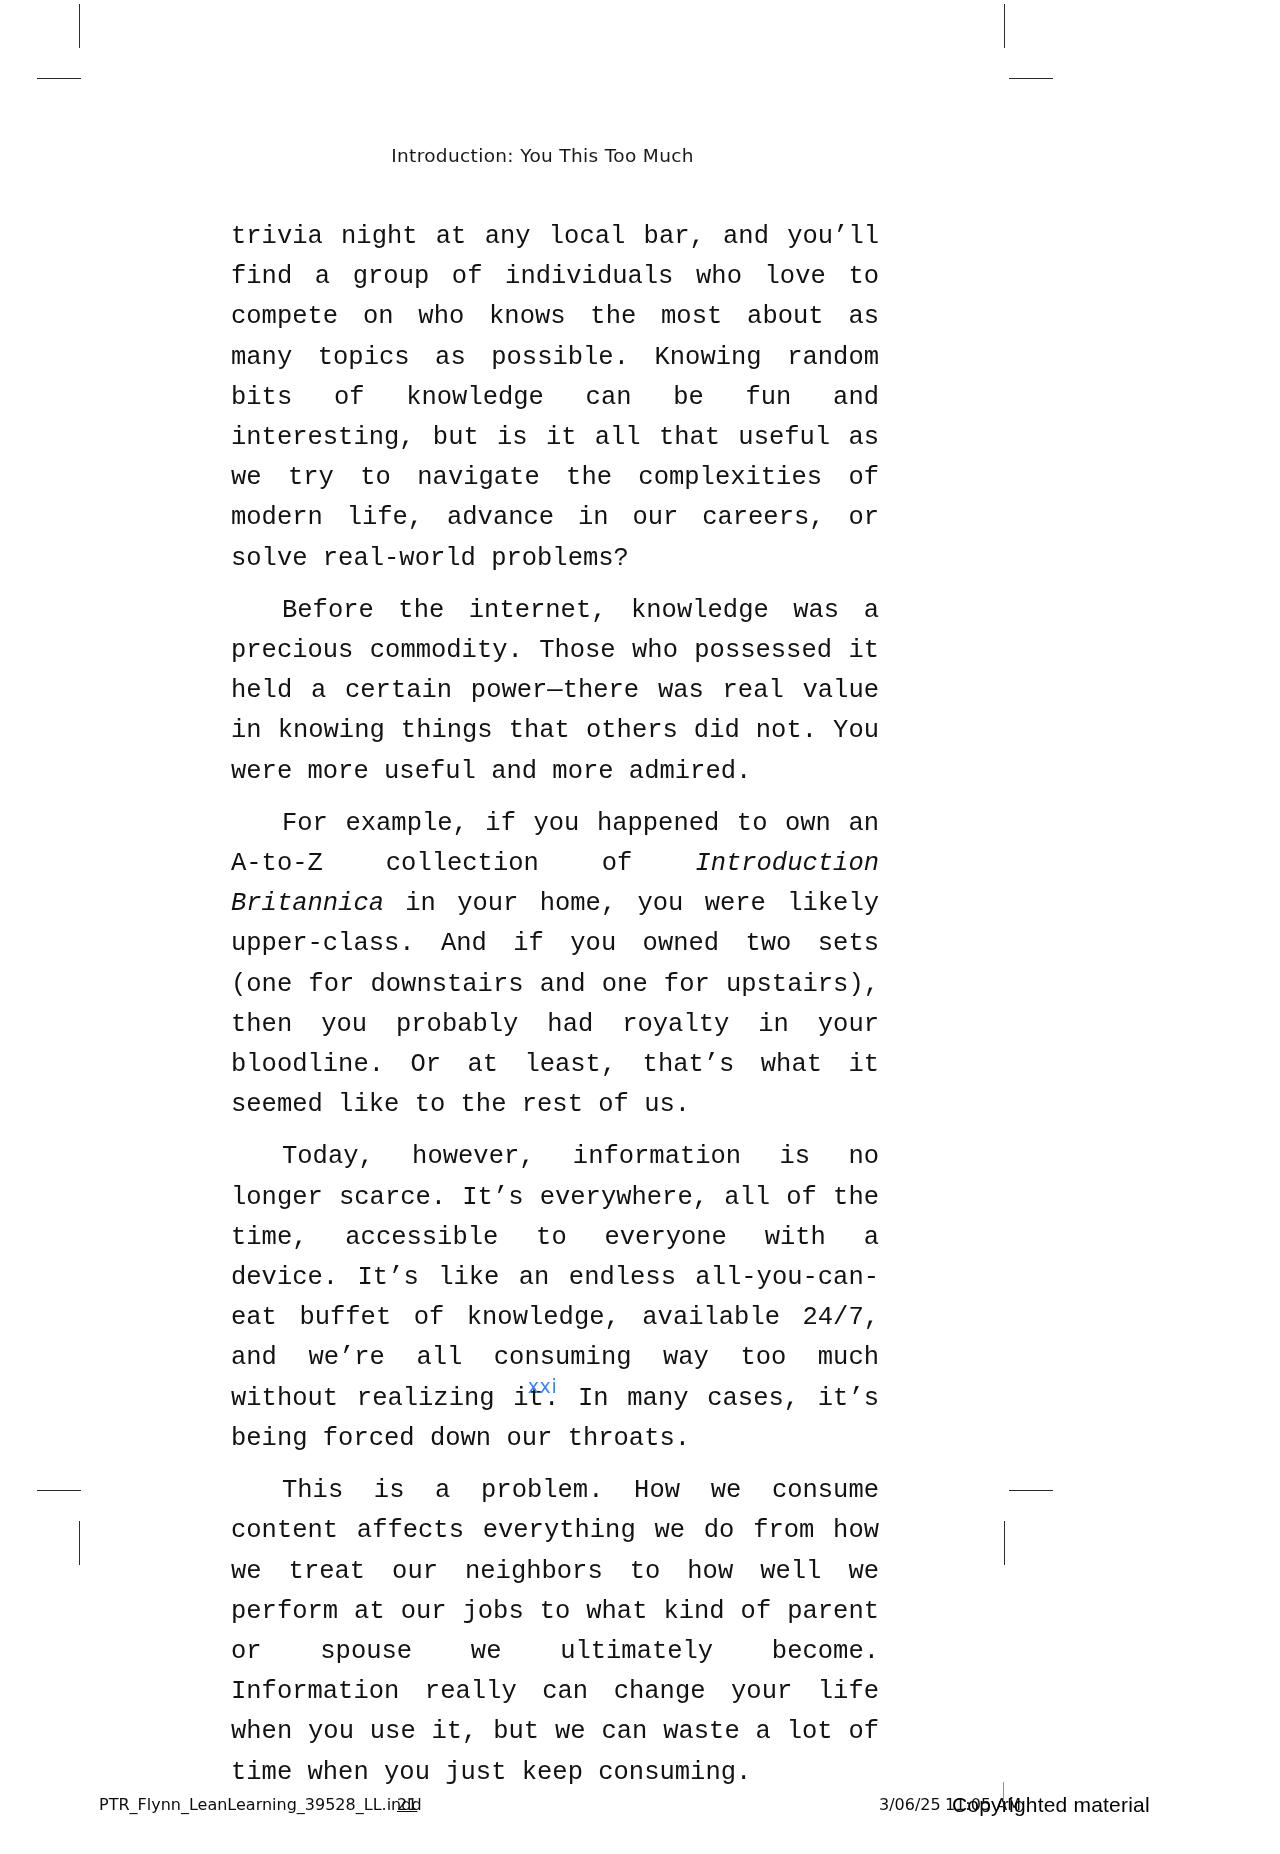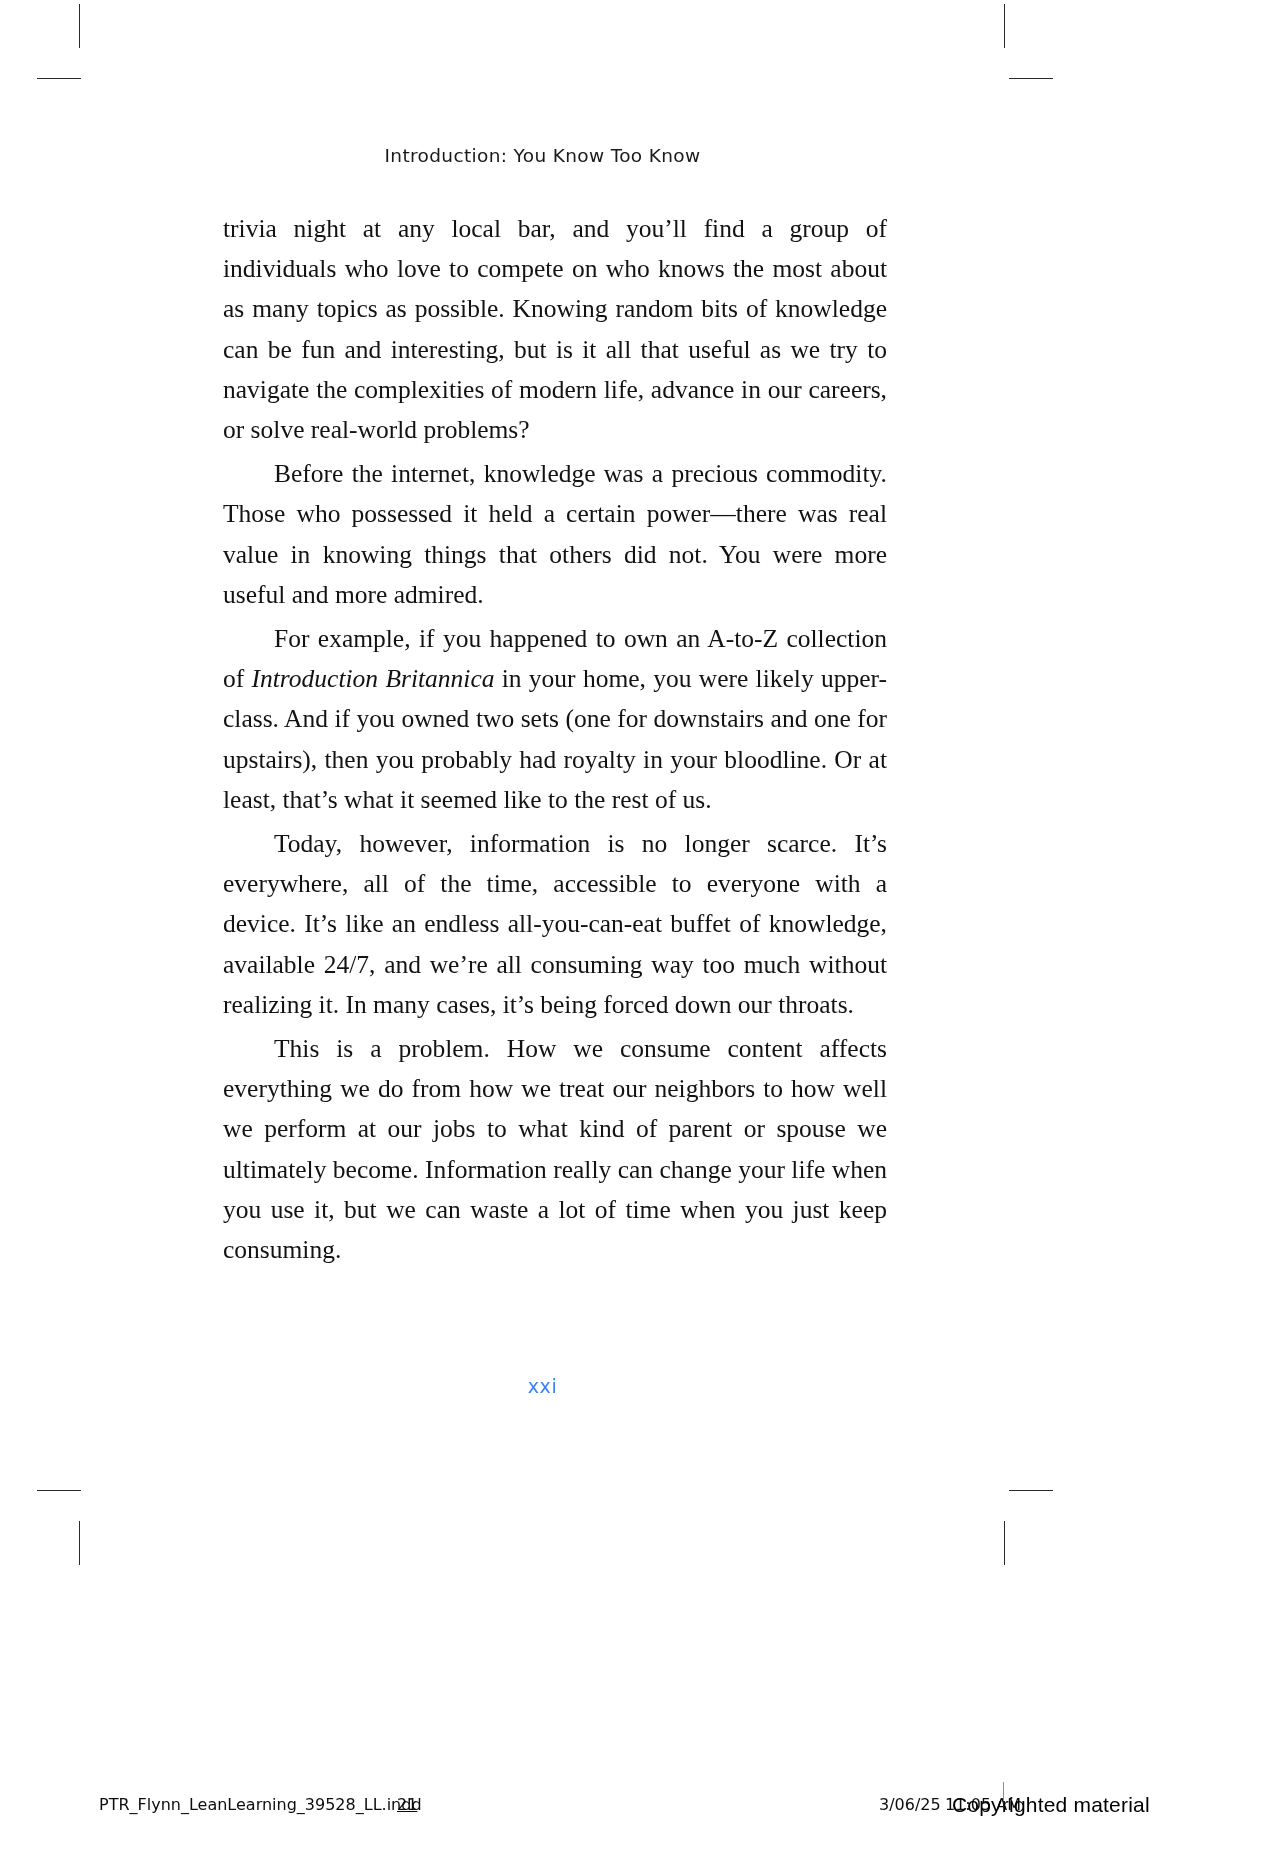--- a/index.html
+++ b/index.html
@@ -59,27 +59,27 @@
 
   
   .text-block {
     position: absolute;
     left: 139px;
     top: 205px;
     width: 672px;
   }
 
   .para {
-    margin: 4px;
+    margin: 12px;
     text-align: justify;
     text-justify: inter-word;
     font-size: 25.5px;
     line-height: 40.2px;
     color: #121212;
-    font-family: Liberation Serif, serif;
+    font-family: Liberation Mono, monospace;
     hyphens: manual;
     -webkit-hyphens: manual;
   }
   .para + .para {
     text-indent: 2.0em;
   }
   .para em {
     font-style: italic;
   }
 
@@ -157,21 +157,21 @@
 <div class="crop-mark crop-v cm-tr-v"></div>
 <div class="crop-mark crop-v cm-bl-v"></div>
 <div class="crop-mark crop-v cm-br-v"></div>
 <div class="crop-mark crop-h cm-tl-h"></div>
 <div class="crop-mark crop-h cm-tr-h"></div>
 <div class="crop-mark crop-h cm-bl-h"></div>
 <div class="crop-mark crop-h cm-br-h"></div>
 
 <div class="page">
 
-  <div class="running-head">Introduction: You Know Too Know</div>
+  <div class="running-head">Introduction: You This Too Much</div>
 
   <div class="text-block">
 
     <p class="para">trivia night at any local bar, and you’ll find a group of individuals who love to compete on who knows the most about as many topics as possible. Knowing random bits of knowledge can be fun and interesting, but is it all that useful as we try to navigate the complexities of modern life, advance in our careers, or solve real-world problems?</p>
 
     <p class="para">Before the internet, knowledge was a precious commodity. Those who possessed it held a certain power—there was real value in knowing things that others did not. You were more useful and more admired.</p>
 
     <p class="para"><span>For example, if you happened to own an A-to-Z collection of </span><em>Introduction Britannica</em><span> in your home, you were likely upper-class. And if you owned two sets (one for downstairs and one for upstairs), then you probably had royalty in your bloodline. Or at least, that’s what it seemed like to the rest of us.</span></p>
 
     <p class="para">Today, however, information is no longer scarce. It’s everywhere, all of the time, accessible to everyone with a device. It’s like an endless all-you-can-eat buffet of knowledge, available 24/7, and we’re all consuming way too much without realizing it. In many cases, it’s being forced down our throats.</p>

